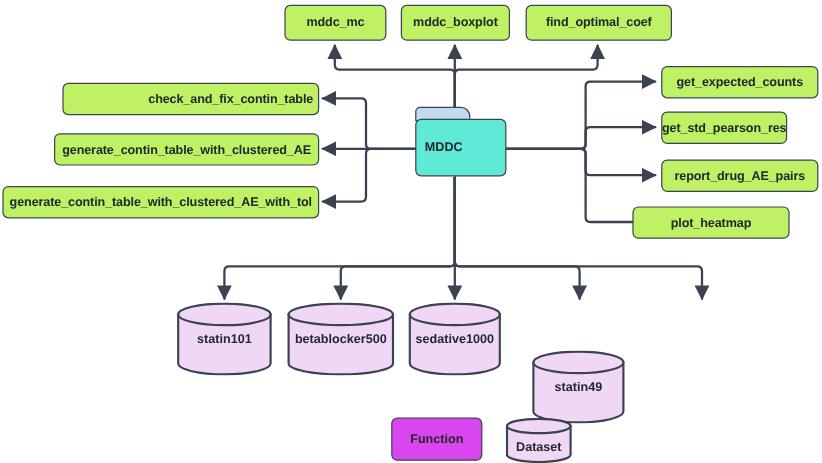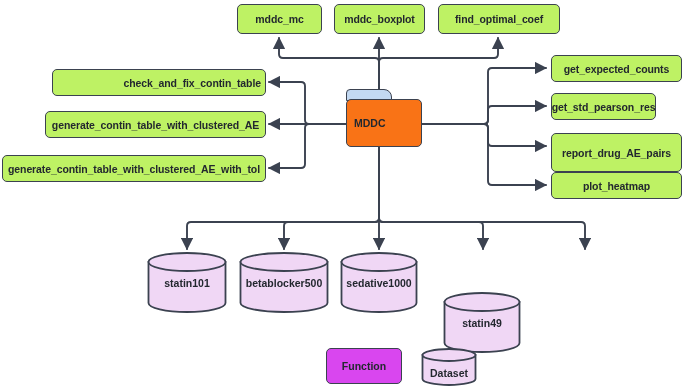--- a/index.html
+++ b/index.html
@@ -60,21 +60,21 @@
     border: 1.6px solid #3b4250;
     border-radius: 4px 8px 0 0;
     box-sizing: border-box;
   }
   .pkg-body {
     position: absolute;
     left: 0;
     top: 10px;
     width: 76px;
     height: 48px;
-    background: #f97316;
+    background: #5eead4;
     border: 1.6px solid #3b4250;
     border-radius: 5px;
     box-sizing: border-box;
     display: flex;
     align-items: center;
     justify-content: flex-start;
   }
   .pkg-label {
     color: #23282f;
     font-size: 10.5px;
@@ -188,25 +188,25 @@
   </div>
 
   <div class="node fn-box" style="left:551px; top:55px; width:131px; height:27px;">
     <span class="fn-label">get_expected_counts</span>
   </div>
 
   <div class="node fn-box" style="left:551px; top:93px; width:105px; height:27px;">
     <span class="fn-label">get_std_pearson_res</span>
   </div>
 
-  <div class="node fn-box" style="left:551px; top:133px; width:131px; height:39px;">
+  <div class="node fn-box" style="left:551px; top:133px; width:131px; height:27px;">
     <span class="fn-label">report_drug_AE_pairs</span>
   </div>
 
-  <div class="node fn-box" style="left:551px; top:172px; width:131px; height:27px;">
+  <div class="node fn-box" style="left:527px; top:172px; width:131px; height:27px;">
     <span class="fn-label">plot_heatmap</span>
   </div>
 
   <div class="pkg-node" style="left:346px; top:89px; width:77px; height:59px;">
     <div class="pkg-tab"></div>
     <div class="pkg-body">
       <span class="pkg-label">MDDC</span>
     </div>
   </div>
 

